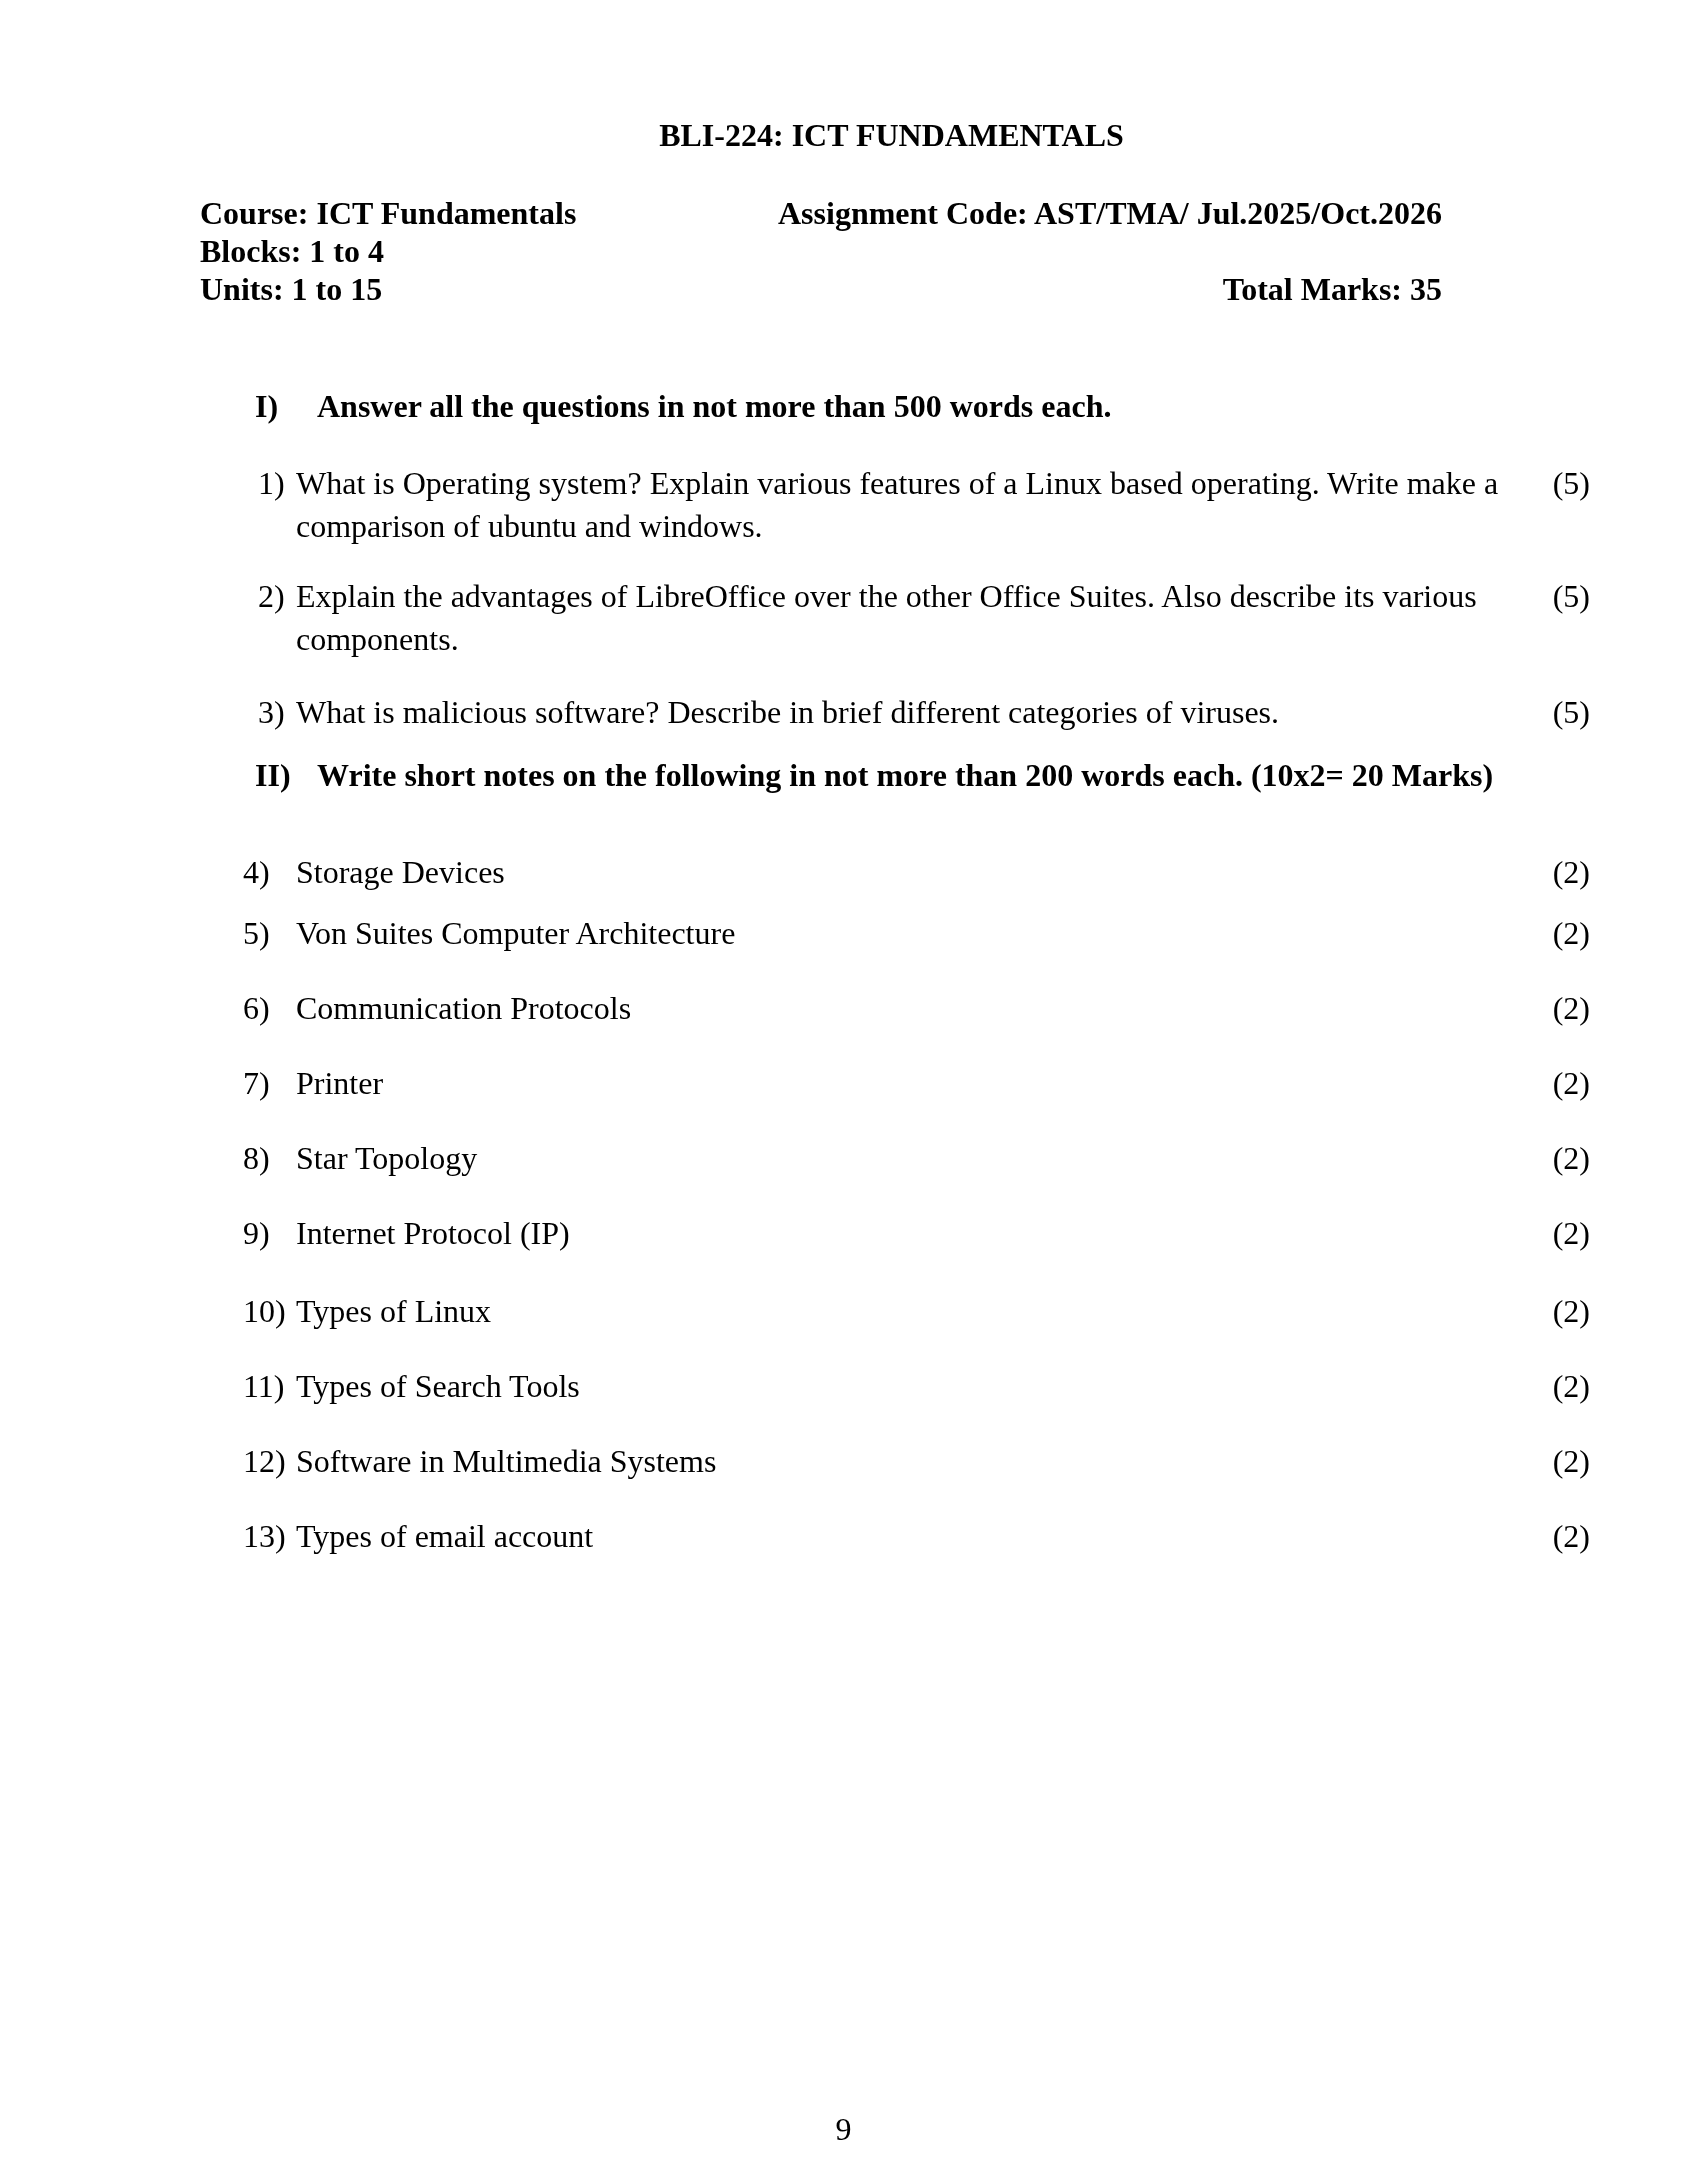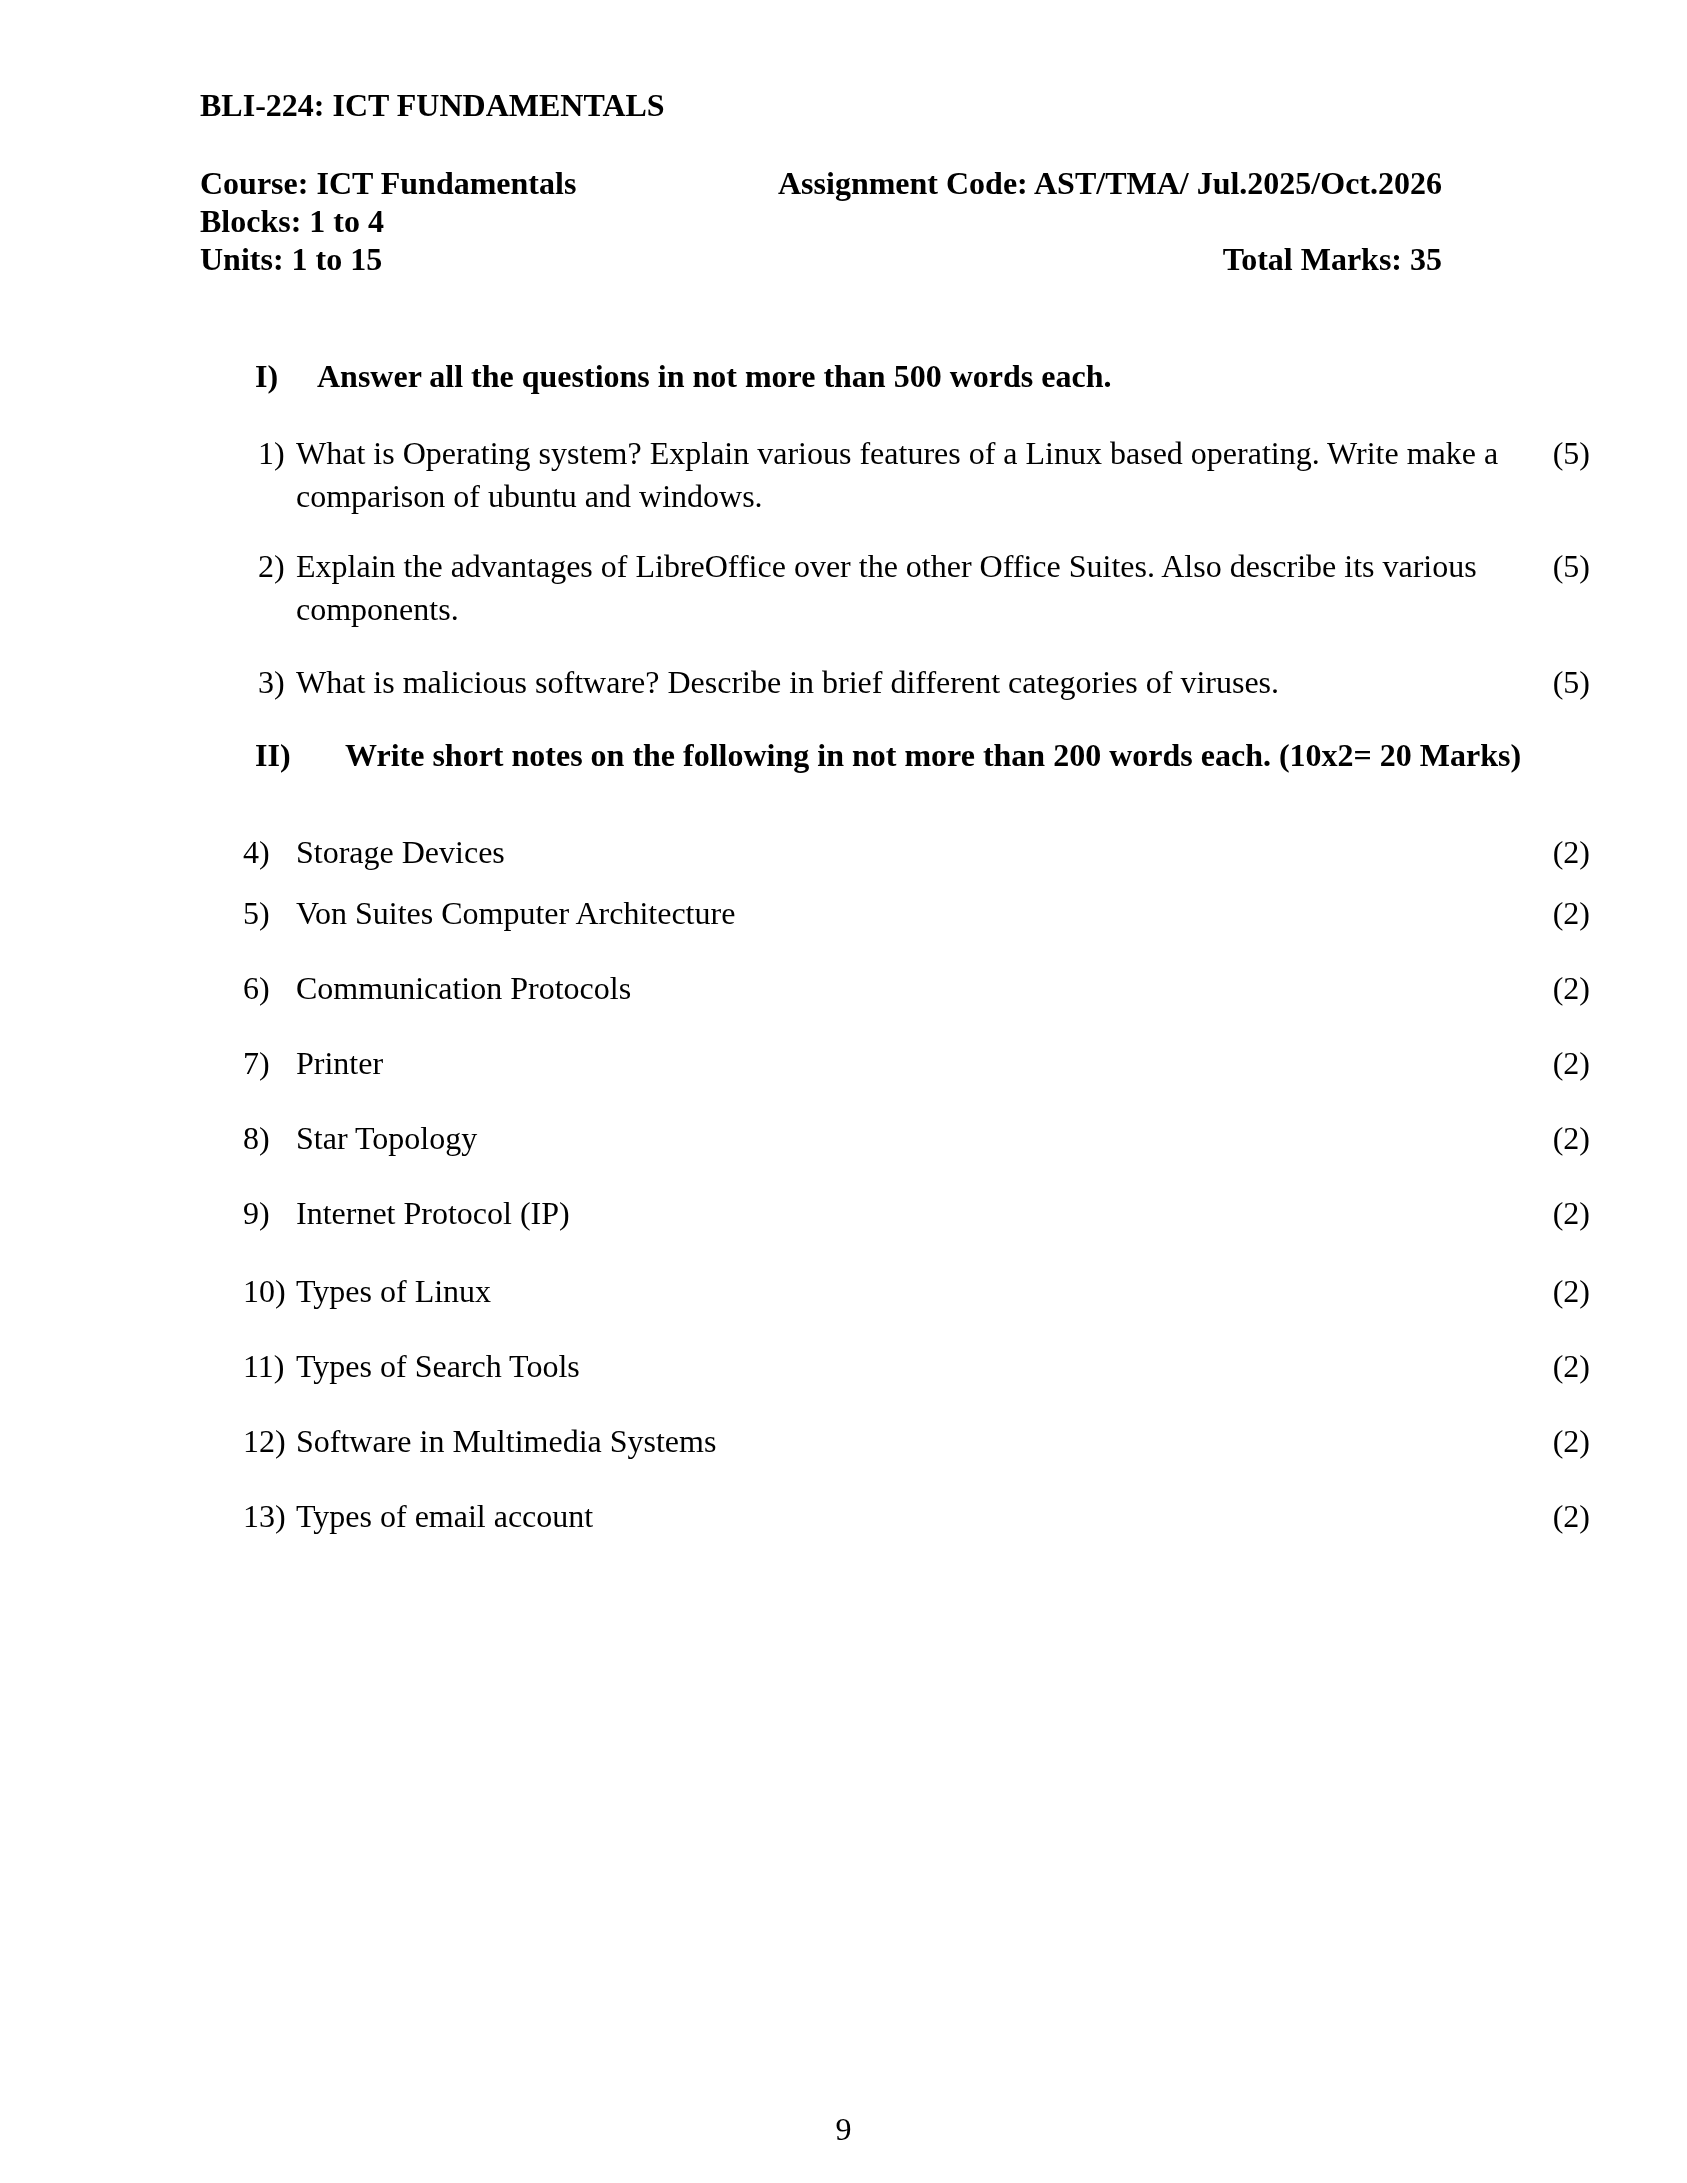--- a/index.html
+++ b/index.html
@@ -10,24 +10,24 @@
     width: 1687px;
     height: 2183px;
     background: #ffffff;
     color: #000000;
     font-family: "Liberation Serif", serif;
     font-size: 32px;
     overflow: hidden;
   }
   
   .doc-title {
-    padding-top: 89px;
+    padding-top: 119px;
     margin-left: 200px;
     width: 1383px;
-    text-align: left;
+    text-align: center;
     font-weight: bold;
     line-height: 32px;
     white-space: nowrap;
   }
   
   .header-grid {
     margin-top: 43px;
     margin-left: 200px;
     margin-right: 245px;
     font-weight: bold;
@@ -38,21 +38,21 @@
   .header-right { white-space: nowrap; text-align: right; }
   
   .section-heading {
     display: flex;
     font-weight: bold;
     line-height: 38px;
     margin-left: 255px;
     margin-right: 97px;
   }
   .section-heading.s1 { margin-top: 79px; }
-  .section-heading.s2 { margin-top: 32px; gap: 28px; }
+  .section-heading.s2 { margin-top: 22px; }
   .section-label { flex: 0 0 62px; white-space: nowrap; }
   .section-text { flex: 1 1 auto; white-space: nowrap; }
   
   .q-row {
     display: flex;
     align-items: baseline;
     line-height: 43px;
     margin-left: 258px;
     margin-right: 97px;
   }

